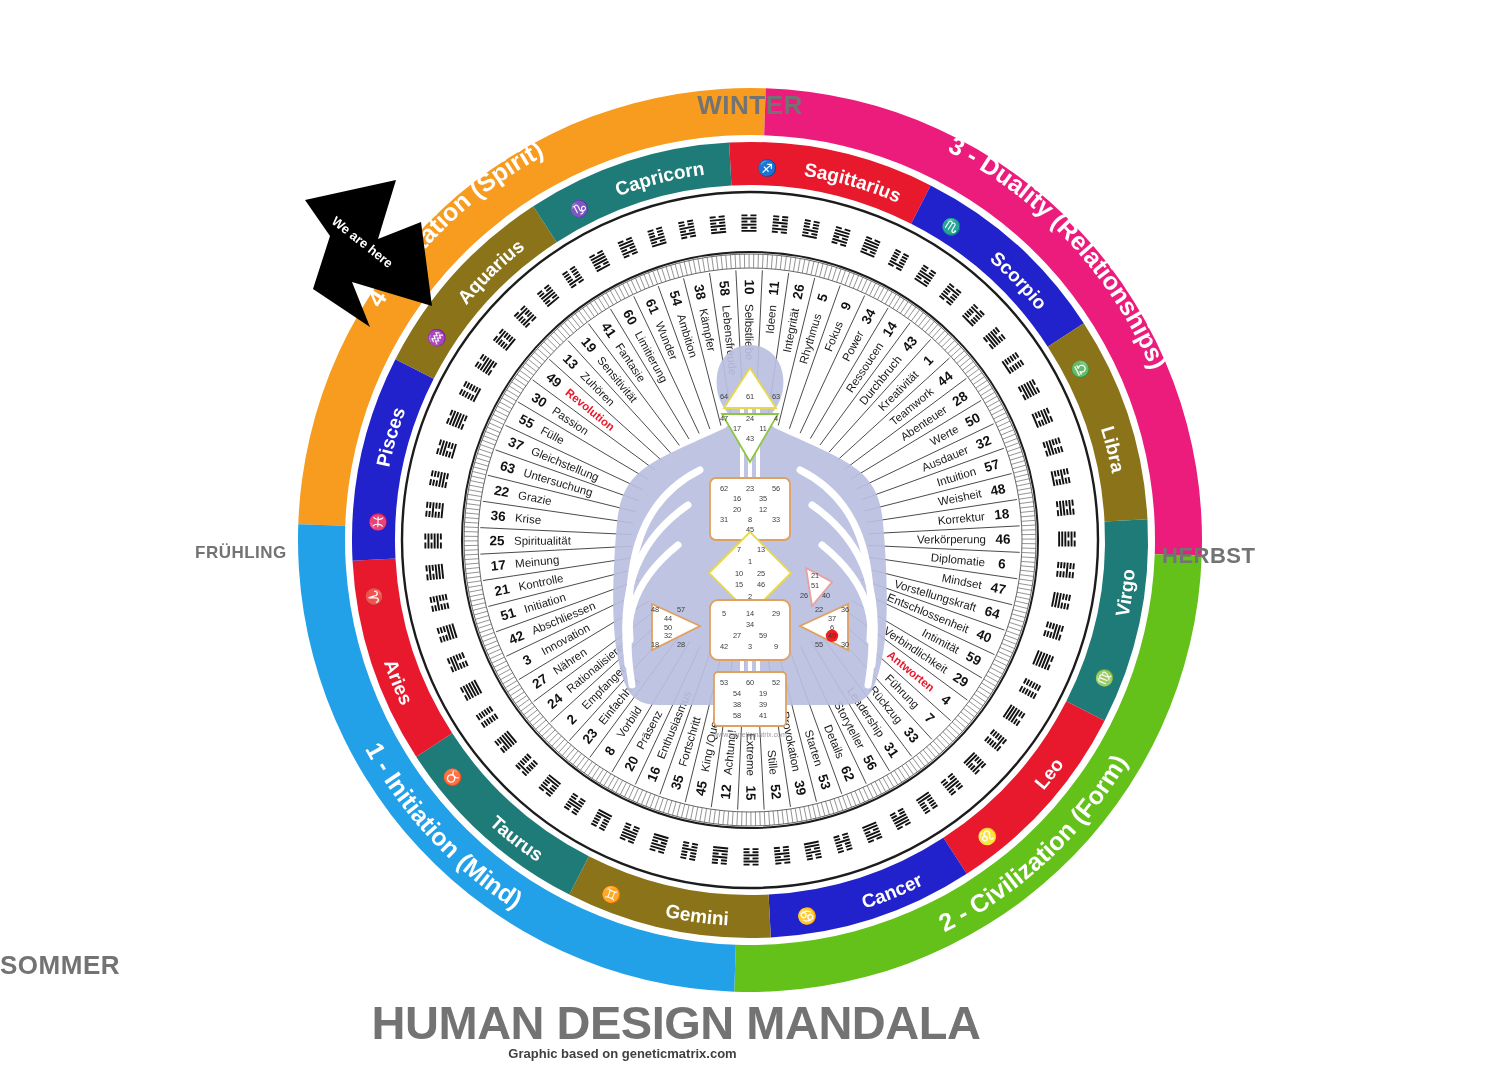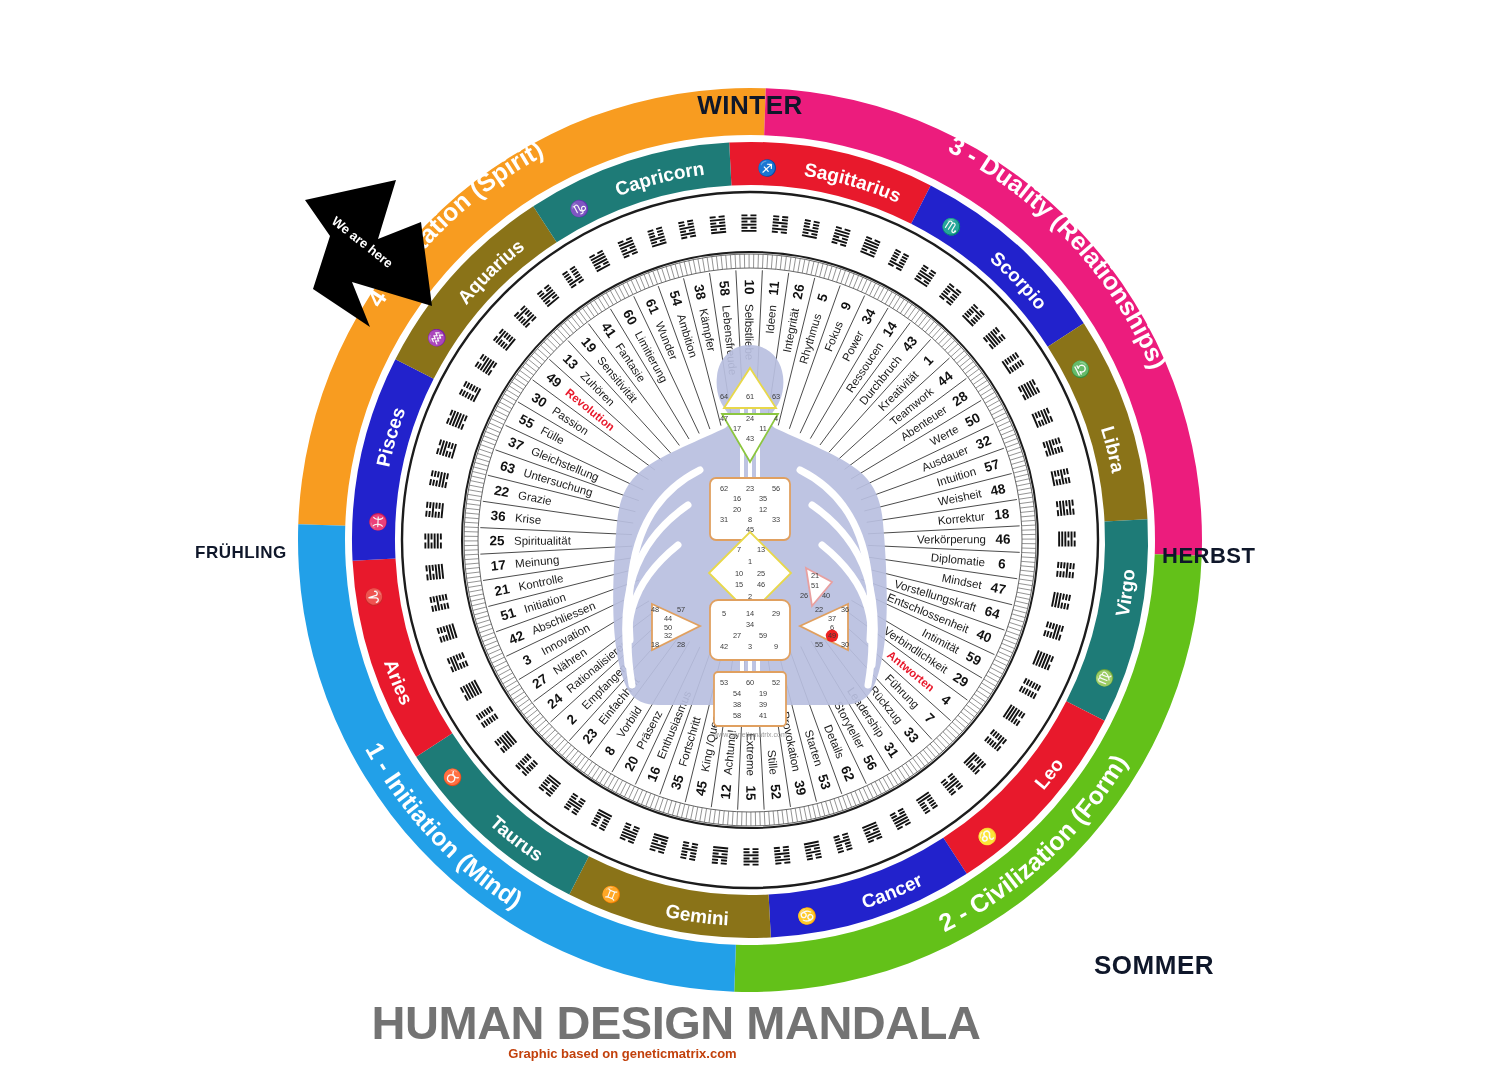--- a/index.html
+++ b/index.html
@@ -4,35 +4,35 @@
 <style>
   html,body{margin:0;padding:0;}
   body{
     width:1500px;height:1080px;background:#ffffff;overflow:hidden;
     font-family:"Liberation Sans", sans-serif;
     position:relative;
   }
   #stage{position:absolute;left:0;top:0;width:1500px;height:1080px;}
   svg{display:block;}
   .seasonlbl{
-    position:absolute;font-weight:bold;color:#0f172a;
+    position:absolute;font-weight:bold;color:#737373;
     font-family:"Liberation Sans", sans-serif;
     letter-spacing:0.5px;white-space:nowrap;
   }
   #season-winter{font-size:26px;left:0;top:90px;width:1500px;text-align:center;}
-  #season-sommer{font-size:26px;left:0;top:950px;width:1214px;text-align:right;}
+  #season-sommer{font-size:26px;left:0;top:950px;width:1214px;text-align:left;}
   #season-fruehling{font-size:17px;left:195px;top:543px;}
   #season-herbst{font-size:22px;left:1162px;top:543px;}
   #main-title{
     position:absolute;left:0;top:995px;width:1352px;text-align:center;
     font-size:47px;font-weight:bold;color:#737373;letter-spacing:-0.5px;
   }
   #credit{
     position:absolute;left:0;top:1046px;width:1245px;text-align:center;
-    font-size:13px;font-weight:bold;color:#c2410c;
+    font-size:13px;font-weight:bold;color:#404040;
   }
   .arrowtxt{
     font-size:13px;font-weight:bold;fill:#ffffff;
     font-family:"Liberation Sans", sans-serif;
   }
   text{font-family:"Liberation Sans", sans-serif;}
   .qt{font-weight:bold;fill:#ffffff;font-size:25px;}
   .zt{font-weight:bold;fill:#ffffff;font-size:19px;}
   .zglyph{font-weight:bold;fill:#ffffff;font-size:16px;}
   .gnum{font-weight:bold;fill:#111;font-size:13.5px;}

